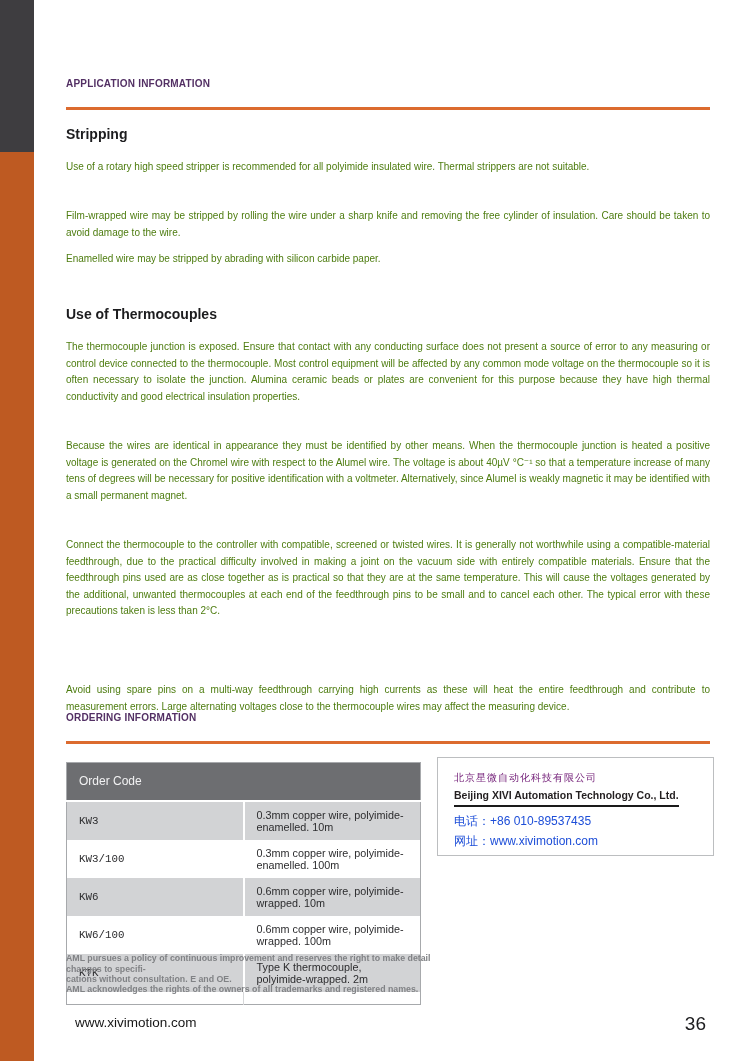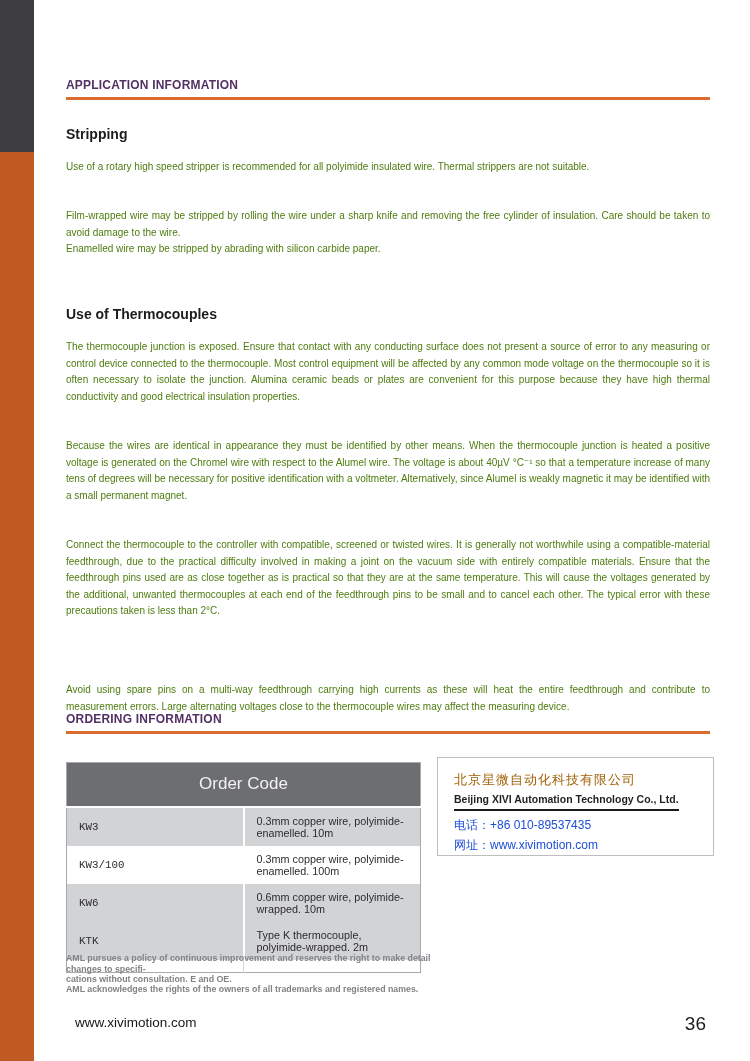--- a/index.html
+++ b/index.html
@@ -8,68 +8,68 @@
     font-family:"Liberation Sans","DejaVu Sans",sans-serif;color:#231f20;
     overflow:hidden;
   }
   
   .edge-band{position:absolute;left:0;top:0;width:34px;height:1061px;background:#BE5A22;}
   .edge-band-top{position:absolute;left:0;top:0;width:34px;height:152px;background:#3E3D40;}
 
   .abs{position:absolute;left:66px;width:644px;}
 
   .section-header{
-    font-size:12px;font-weight:bold;color:#533064;letter-spacing:.2px;
-    border-bottom:3px solid #DC6B2F;padding-bottom:5px;
+    font-size:10px;font-weight:bold;color:#533064;letter-spacing:.2px;
+    border-bottom:3px solid #DC6B2F;padding-bottom:18px;
   }
   .sub-heading{font-size:14px;font-weight:bold;color:#1c1c1e;}
   .para{font-size:10px;line-height:16.6px;text-align:justify;color:#4d7c0f;margin:0;}
 
   
   .order-table{border-collapse:collapse;width:355px;table-layout:fixed;
     border:1px solid #a7a9ac;font-size:10.8px;color:#2c2c2e;}
   .order-table th{
-    background:#6D6E71;color:#f2f2f3;font-weight:normal;font-size:17px;
-    text-align:center;padding:11px 12px 12px 12px;border-bottom:2px solid #ffffff;
+    background:#6D6E71;color:#f2f2f3;font-weight:normal;font-size:12px;
+    text-align:left;padding:11px 12px 12px 12px;border-bottom:2px solid #ffffff;
   }
   .order-table td{padding:7px 12px;height:12px;}
   .order-table td.code{width:76px;border-right:2px solid #ffffff;font-family:Liberation Mono, monospace;}
   .order-table tr.gray td{background:#D2D3D5;}
   .order-table tr.white td{background:#ffffff;}
   .order-table tr.empty td{height:0;padding:6px 12px;}
   .order-table tr.empty td.code{border-right:1px solid #d6d7d9;}
 
   .note{font-size:8.8px;line-height:10.6px;color:#808285;font-weight:bold;}
 
   
   .company-box{
     position:absolute;left:437px;top:757px;width:277px;height:99px;
     border:1px solid #bcbec0;box-sizing:border-box;padding:13px 0 0 16px;
   }
-  .cn-name{font-size:13px;color:#a16207;letter-spacing:1px;}
+  .cn-name{font-size:10px;color:#701a75;letter-spacing:1px;}
   .en-name{font-size:10.5px;font-weight:bold;color:#231f20;margin-top:2px;
     display:inline-block;border-bottom:2px solid #1a1a1a;padding-bottom:4px;}
   .contact-line{font-size:12px;color:#1d4ed8;margin-top:6px;}
 
   .footer-site{position:absolute;left:75px;top:1015px;font-size:13.5px;color:#161616;}
   .footer-page{position:absolute;right:44px;top:1013px;font-size:19px;color:#1c1c1e;}
 </style>
 </head>
 <body>
 
 <div class="edge-band"></div>
 <div class="edge-band-top"></div>
 
 <div class="abs section-header" style="top:78px;">APPLICATION INFORMATION</div>
 
 <div class="abs sub-heading" style="top:126px;">Stripping</div>
 
 <p class="abs para" style="top:159px;">Use of a rotary high speed stripper is recommended for all polyimide insulated wire.  Thermal strippers are not suitable.</p>
 <p class="abs para" style="top:208px;">Film-wrapped wire may be stripped by rolling the wire under a sharp knife and removing the free cylinder of insulation.  Care should be taken to avoid damage to the wire.</p>
-<p class="abs para" style="top:241px;">Enamelled wire may be stripped by abrading with silicon carbide paper.</p>
+<p class="abs para" style="top:251px;">Enamelled wire may be stripped by abrading with silicon carbide paper.</p>
 
 <div class="abs sub-heading" style="top:306px;">Use of Thermocouples</div>
 
 <p class="abs para" style="top:339px;">The thermocouple junction is exposed.  Ensure that contact with any conducting surface does not present a source of error to any measuring or control device connected to the thermocouple.  Most control equipment will be affected by any common mode voltage on the thermocouple so it is often necessary to isolate the junction.  Alumina ceramic beads or plates are convenient for this purpose because they have high thermal conductivity and good electrical insulation properties.</p>
 <p class="abs para" style="top:438px;">Because the wires are identical in appearance they must be identified by other means.  When the thermocouple junction is heated a positive voltage is generated on the Chromel wire with respect to the Alumel wire.  The voltage is about 40µV °C⁻¹ so that a temperature increase of many tens of degrees will be necessary for positive identification with a voltmeter.  Alternatively, since Alumel is weakly magnetic it may be identified with a small permanent magnet.</p>
 <p class="abs para" style="top:537px;">Connect the thermocouple to the controller with compatible, screened or twisted wires.  It is generally not worthwhile using a compatible-material feedthrough, due to the practical difficulty involved in making a joint on the vacuum side with entirely compatible materials.  Ensure that the feedthrough pins used are as close together as is practical so that they are at the same temperature.  This will cause the voltages generated by the additional, unwanted thermocouples at each end of the feedthrough pins to be small and to cancel each other.  The typical error with these precautions taken is less than 2°C.</p>
 <p class="abs para" style="top:650px;margin-top:32px;">Avoid using spare pins on a multi-way feedthrough carrying high currents as these will heat the entire feedthrough and contribute to measurement errors.  Large alternating voltages close to the thermocouple wires may affect the measuring device.</p>
 
 <div class="abs section-header" style="top:712px;">ORDERING INFORMATION</div>
 
@@ -84,20 +84,24 @@
       <td class="code">KW3</td>
       <td>0.3mm copper wire, polyimide-enamelled. 10m</td>
     </tr>
     <tr class="white">
       <td class="code">KW3/100</td>
       <td>0.3mm copper wire, polyimide-enamelled. 100m</td>
     </tr>
     <tr class="gray">
       <td class="code">KW6</td>
       <td>0.6mm copper wire, polyimide-wrapped. 10m</td>
+    </tr>
+    <tr class="white">
+      <td class="code">KW6/100</td>
+      <td>0.6mm copper wire, polyimide-wrapped. 100m</td>
     </tr>
     <tr class="gray">
       <td class="code">KTK</td>
       <td>Type K thermocouple, polyimide-wrapped. 2m</td>
     </tr>
     <tr class="white empty">
       <td class="code"></td>
       <td></td>
     </tr>
   </tbody>

